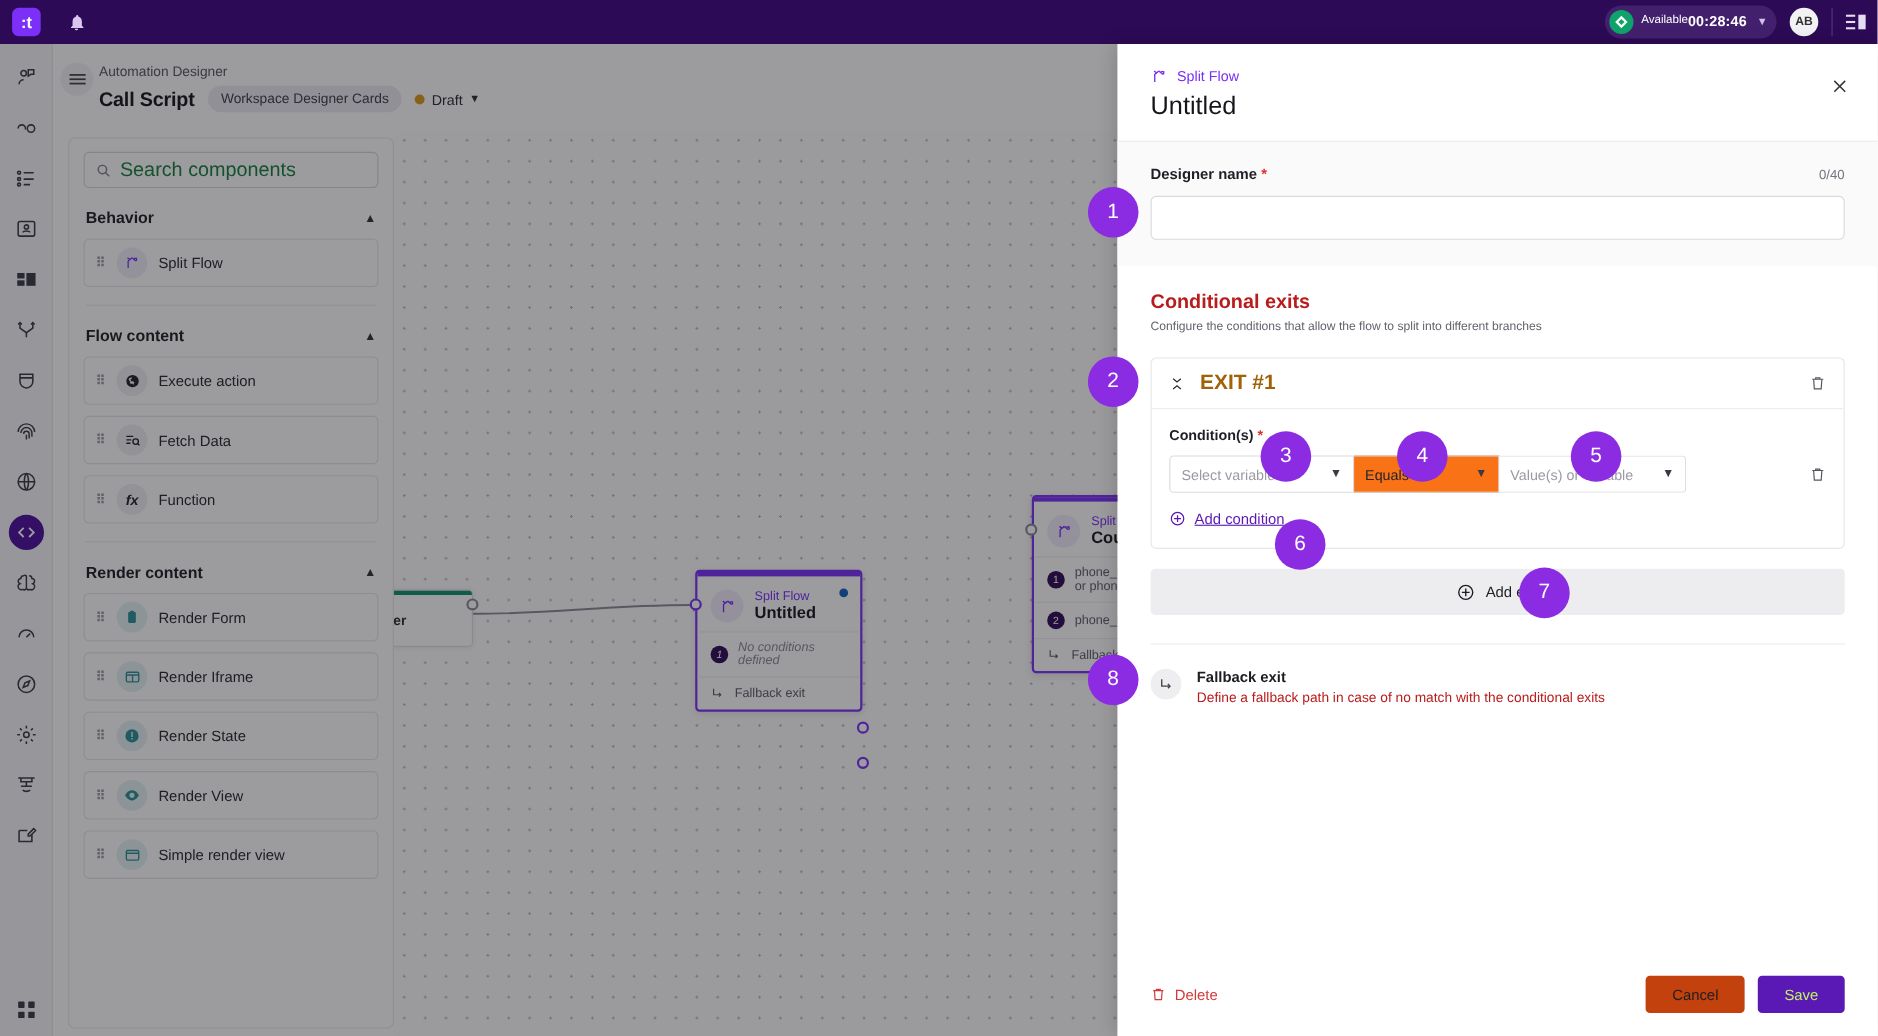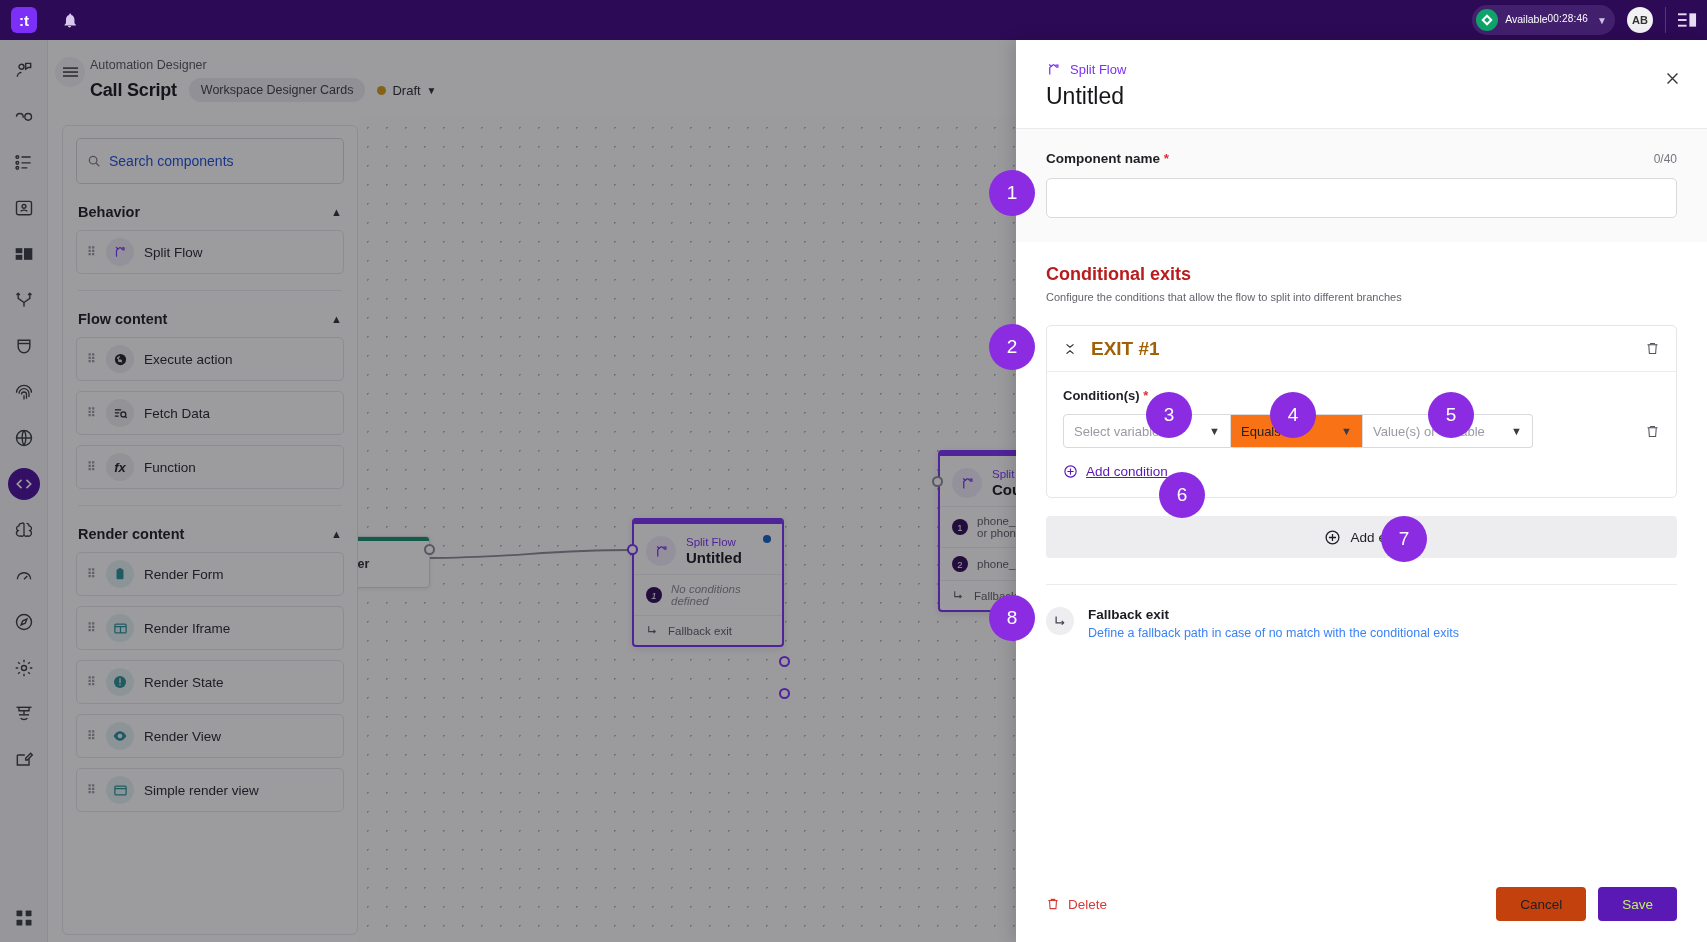--- a/index.html
+++ b/index.html
@@ -35,21 +35,21 @@
   }
   .avail-dot {
     width: 22px; height: 22px; border-radius: 50%;
     background: #0fa36b; display: flex; align-items: center; justify-content: center;
   }
   .avail-dot i {
     display: block; width: 8px; height: 8px; border: 2px solid #fff; transform: rotate(45deg);
   }
   .avail-text { display: flex; flex-direction: row; line-height: 1.05; }
   .avail-text span { color: #fff; font-size: 10.5px; }
-  .avail-text span.t { font-size: 10px; font-weight: 400; letter-spacing: .2px; }
+  .avail-text span.t { font-size: 13px; font-weight: 700; letter-spacing: .2px; }
   .chev-wt { color: #cfc0e4; font-size: 10px; margin-left: 2px; }
   .avatar {
     width: 26px; height: 26px; border-radius: 50%; background: #f2f2f4; color: #333;
     font-size: 11px; font-weight: 700; display: flex; align-items: center; justify-content: center;
   }
   .topbar-sep { width: 1px; height: 26px; background: #56348a; }
   .panel-toggle { color: #e6ddf5; display: flex; align-items: center; }
 
   
   .rail {
@@ -99,23 +99,23 @@
   .draft .cv { font-size: 10px; color: #2b2b33; }
 
   
   .components {
     position: absolute; left: 14px; top: 85px; width: 296px; height: 810px;
     background: #fff; border: 1px solid #e6e6ea; border-radius: 6px;
     padding: 12px 13px;
     overflow: hidden;
   }
   .search {
-    height: 46px; border: 1px solid #d6d6db; border-radius: 5px;
+    height: 33px; border: 1px solid #d6d6db; border-radius: 5px;
     display: flex; align-items: center; gap: 8px; padding: 0 10px;
-    color: #1d4ed8; font-size: 14px;
+    color: #15803d; font-size: 18px;
   }
   .grp-title {
     margin-top: 20px; display: flex; align-items: center; justify-content: space-between;
     font-size: 14.5px; font-weight: 700; color: #1d1d22; padding: 0 2px;
   }
   .grp-title .cv { font-size: 11px; color: #30303a; }
   .comp {
     margin-top: 10px; height: 44px; border: 1px solid #e4e4e9; border-radius: 5px;
     display: flex; align-items: center; gap: 10px; padding: 0 10px; background: #fff;
   }
@@ -234,21 +234,21 @@
   }
   .fallback {
     margin-top: 26px; border-top: 1px solid #ebebef; padding-top: 22px;
     display: flex; align-items: flex-start; gap: 14px;
   }
   .fb-ic {
     width: 28px; height: 28px; border-radius: 50%; background: #eeeef1;
     display: flex; align-items: center; justify-content: center; color: #43434d; flex: 0 0 auto;
   }
   .fb-t { font-size: 13.5px; font-weight: 700; color: #1c1c22; }
-  .fb-s { font-size: 12.5px; color: #3b82f6; margin-top: 4px; }
+  .fb-s { font-size: 12.5px; color: #b91c1c; margin-top: 4px; }
 
   .m-foot {
     height: 76px; display: flex; align-items: center; padding: 0 30px; gap: 14px;
   }
   .del { display: inline-flex; align-items: center; gap: 8px; color: #d43a3a; font-size: 13.5px; }
   .foot-right { margin-left: auto; display: flex; gap: 12px; }
   .btn {
     height: 34px; border-radius: 4px; font-size: 13.5px;
     display: flex; align-items: center; justify-content: center; padding: 0 24px;
   }
@@ -679,21 +679,21 @@
       <div class="m-close">
         <svg width="17" height="17" viewBox="0 0 24 24" fill="none" stroke="currentColor" stroke-width="1.9">
             <path d="M5 5l14 14M19 5L5 19"></path>
           </svg>
       </div>
     </div>
 
     <div class="m-section">
       <div class="lbl-row">
         <div class="lbl">
-          <span>Component name</span>
+          <span>Designer name</span>
           <span class="req">*</span>
         </div>
         <div class="counter">0/40</div>
       </div>
       <div class="txtfield"></div>
     </div>
 
     <div class="m-body">
       <div class="h2">Conditional exits</div>
       <div class="sub">Configure the conditions that allow the flow to split into different branches</div>

